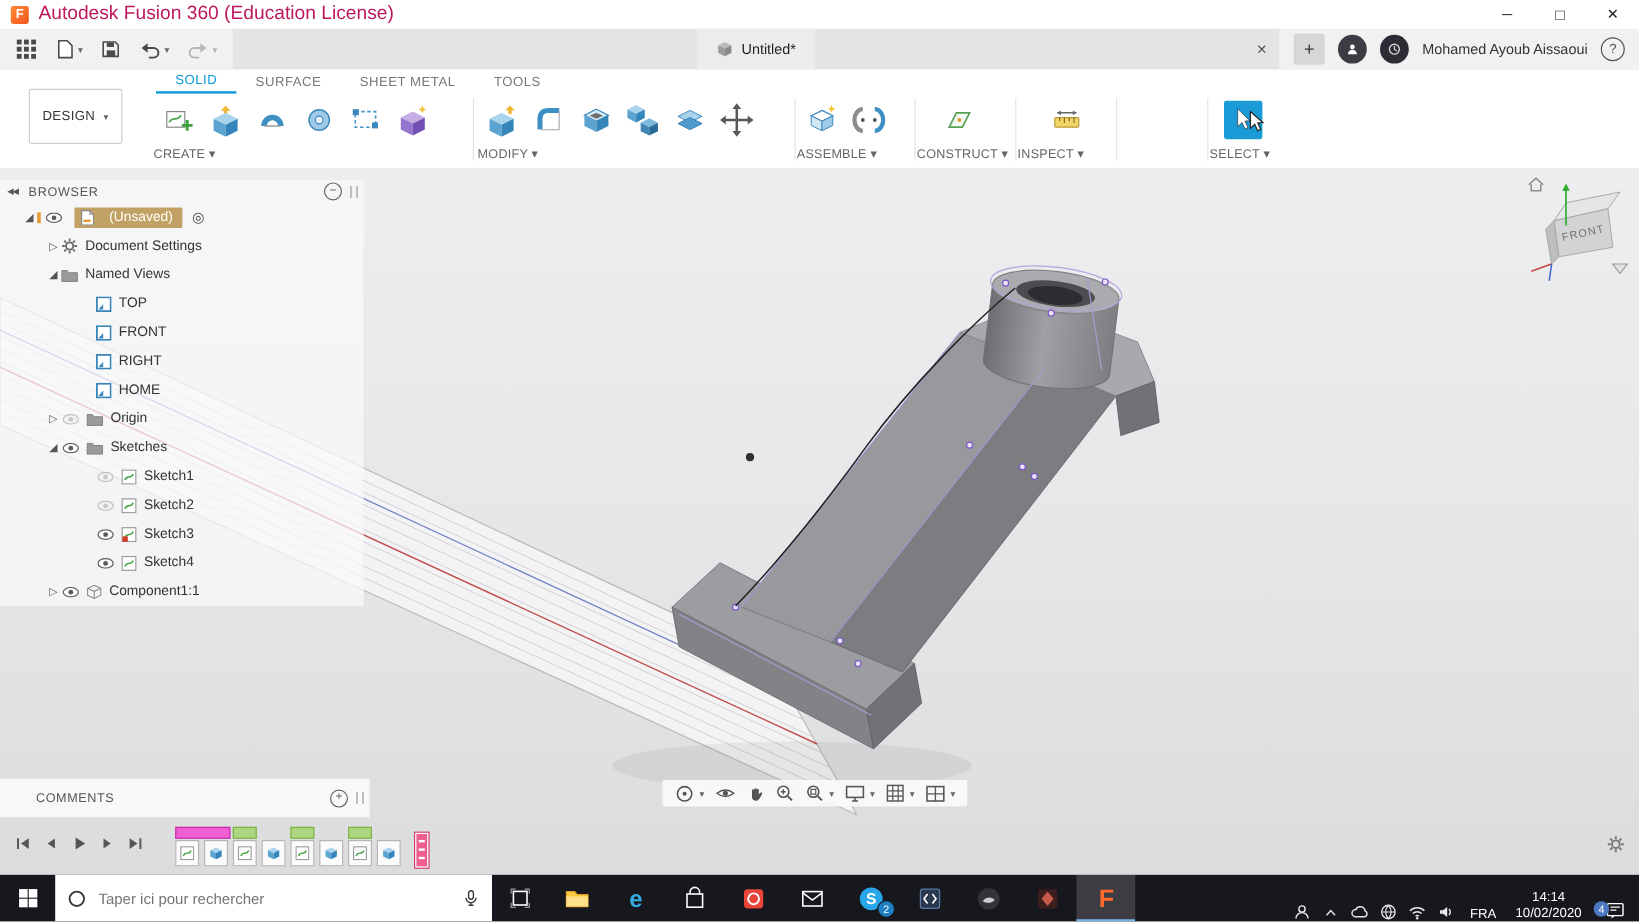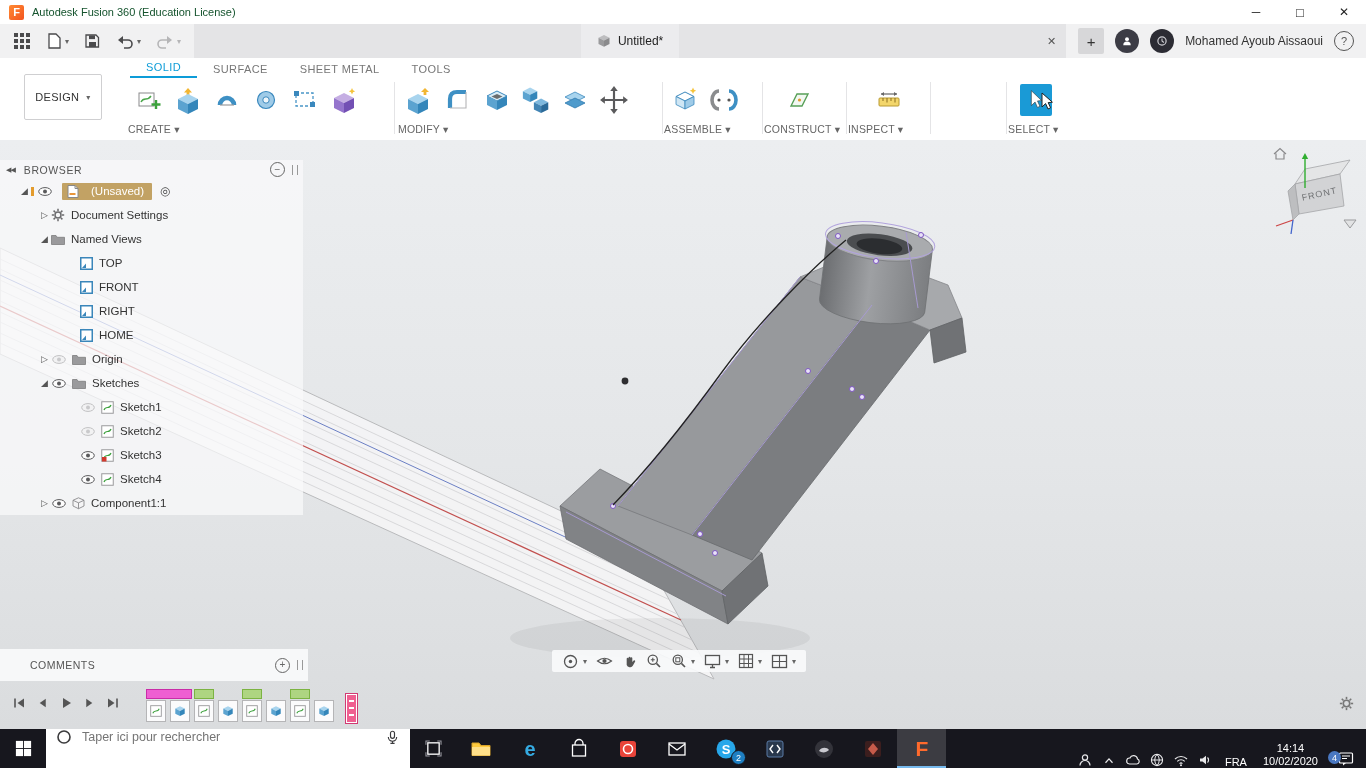--- a/index.html
+++ b/index.html
@@ -1,21 +1,21 @@
 <!DOCTYPE html>
 <html><head>
 <meta charset="utf-8">
 <style>
   html,body{margin:0;padding:0;background:#888}
   #root{position:relative;width:1366px;height:768px;overflow:hidden;background:#fff;font-family:"Liberation Sans",sans-serif;margin:0 auto}
   svg{display:block}
   
   #titlebar{position:absolute;left:0;top:0;width:1366px;height:24px;background:#fff;display:flex;align-items:center}
   #fusion-logo{width:15px;height:15px;margin:0 8px 0 9px;background:linear-gradient(135deg,#ff8a33,#f3541f);color:#fff;font-weight:bold;font-size:11px;display:flex;align-items:center;justify-content:center;border-radius:2px}
-  #app-title{font-size:11px;color:#14532d}
+  #app-title{font-size:16px;color:#be185d}
   .winbtns{margin-left:auto;display:flex;height:24px}
   .winbtn{width:44px;height:24px;display:flex;align-items:center;justify-content:center;font-size:12px;color:#222}
   
   #appbar{position:absolute;left:0;top:24px;width:1366px;height:34px;background:#f1f1f2;border-bottom:1px solid #e0e0e1;display:flex;align-items:center}
   .qat{display:flex;align-items:center;gap:4px;padding-left:8px}
   .qbtn{height:26px;display:flex;align-items:center;justify-content:center;padding:0 5px;color:#4a4a4c}
   .qcaret{font-size:8px;color:#666;margin-left:2px}
   #tabstrip{flex:1;height:34px;margin-left:8px;background:#e4e4e6;display:flex;align-items:center;position:relative}
   #doctab{height:34px;display:flex;align-items:center;gap:7px;padding:0 16px;background:#ececee;margin:0 auto}
   #doctab .dlabel{font-size:12px;color:#222}
@@ -34,21 +34,21 @@
   .rgroup{position:absolute;top:20px;height:60px}
   .rgroup .tools{display:flex;align-items:center;gap:5px;height:44px;padding-left:4px}
   .rgroup .glabel{position:absolute;left:0;right:0;bottom:3px;font-size:10.5px;color:#666;letter-spacing:.2px}
   .gdivider{position:absolute;top:24px;height:52px;width:0;border-left:1px solid #e4e4e6}
   .tool{width:34px;height:34px;display:flex;align-items:center;justify-content:center}
   .tool-select{width:32px;height:32px;background:#1a9ad6;border-radius:2px;display:flex;align-items:center;justify-content:center}
   #mousecursor{position:absolute;left:1040px;top:92px;z-index:60}
   
   #viewport{position:absolute;left:0;top:140px;width:1366px;height:589px;background:linear-gradient(180deg,#eceef0 0%,#e4e6e8 55%,#dadcde 100%)}
   
-  #browser{position:absolute;left:0;top:20px;width:303px;background:rgba(249,250,251,.72)}
+  #browser{position:absolute;left:0;top:10px;width:303px;background:rgba(249,250,251,.72)}
   #bhead{height:19px;display:flex;align-items:center;font-size:10.5px;color:#555}
   #bhead .btitle{margin-left:9px;letter-spacing:.6px}
   .headright{margin-left:auto;display:flex;align-items:center;gap:4px;padding-right:2px}
   .circlebtn{width:13px;height:13px;border:1.2px solid #666;border-radius:50%;display:flex;align-items:center;justify-content:center;font-size:10px;color:#666;line-height:1}
   .grip{width:4px;height:10px;border-left:1.5px solid #999;border-right:1.5px solid #999;margin:0 3px}
   .collapsebtn{font-size:7px;color:#555;letter-spacing:-1px;margin-left:6px}
   .trow{display:flex;align-items:center;height:24px;font-size:11.5px;color:#333}
   .tarrow{width:13px;text-align:center;font-size:9px;color:#555;flex:none}
   .ticonw{flex:none;display:flex;align-items:center;justify-content:center;margin-right:6px}
   .eyew{flex:none;display:flex;align-items:center;justify-content:center;width:16px;margin-right:5px}
@@ -68,21 +68,21 @@
   #playback{position:absolute;left:12px;top:10px;display:flex;gap:10px;align-items:center}
   #tlitems{position:absolute;left:146px;top:2px;height:38px}
   .tlcell{position:absolute;top:12px;width:18px;height:20px;border:1px solid #b5b5b7;background:#fbfbfc;display:flex;align-items:center;justify-content:center}
   .tlmark{position:absolute;top:1px;height:8px}
   #tlslider{position:absolute;left:200px;top:6px;width:9px;height:27px;background:#ef5f90;border:1px solid #fff;box-shadow:0 0 0 1px #d13a73}
   #tlslider i{display:block;height:2px;background:#fff;margin:5px 2px 0 2px}
   #tlgear{position:absolute;right:12px;top:10px;color:#777}
   
   #taskbar{position:absolute;left:0;top:729px;width:1366px;height:39px;background:#17171e;display:flex;align-items:stretch}
   .tbslot{width:46px;display:flex;align-items:center;justify-content:center}
-  #searchbox{width:344px;background:#fff;display:flex;align-items:flex-start;gap:8px;padding:0 10px}
+  #searchbox{width:344px;background:#fff;display:flex;align-items:center;gap:8px;padding:0 10px}
   #searchbox input{border:0;outline:0;flex:1;font-size:12.5px;font-family:"Liberation Sans",sans-serif;color:#444;background:transparent}
   .appslot{width:49px;display:flex;align-items:center;justify-content:center;position:relative}
   .appslot.active{background:rgba(255,255,255,.16);box-shadow:inset 0 -2px 0 #76b9ed}
   .tray{margin-left:auto;display:flex;align-items:flex-end}
   .trayicon{width:24px;display:flex;align-items:center;justify-content:center}
   #lang{color:#fff;font-size:11px;padding:0 8px}
   #clock{color:#fff;font-size:11px;text-align:center;line-height:13px;padding:0 8px}
   .badge{position:absolute;border-radius:50%;color:#fff;display:flex;align-items:center;justify-content:center;font-size:9px}
 </style>
 </head>

